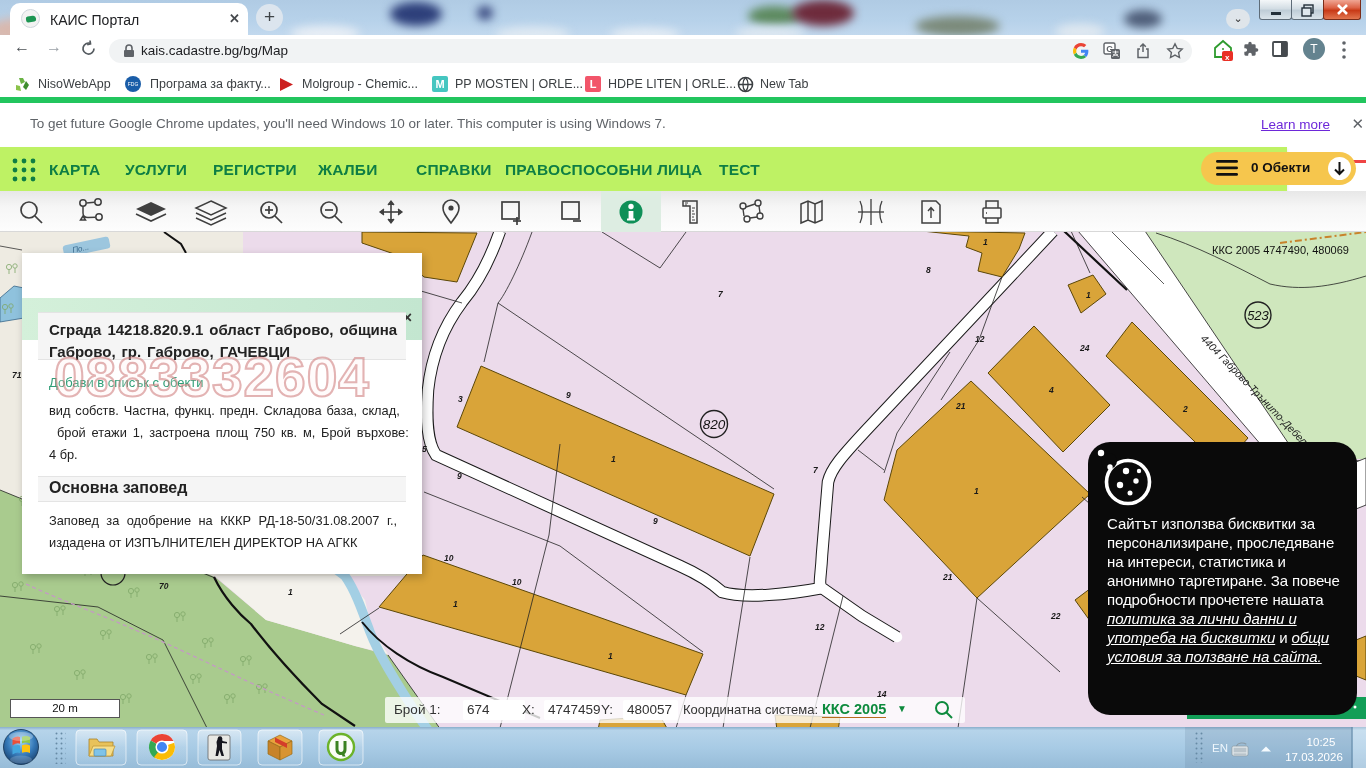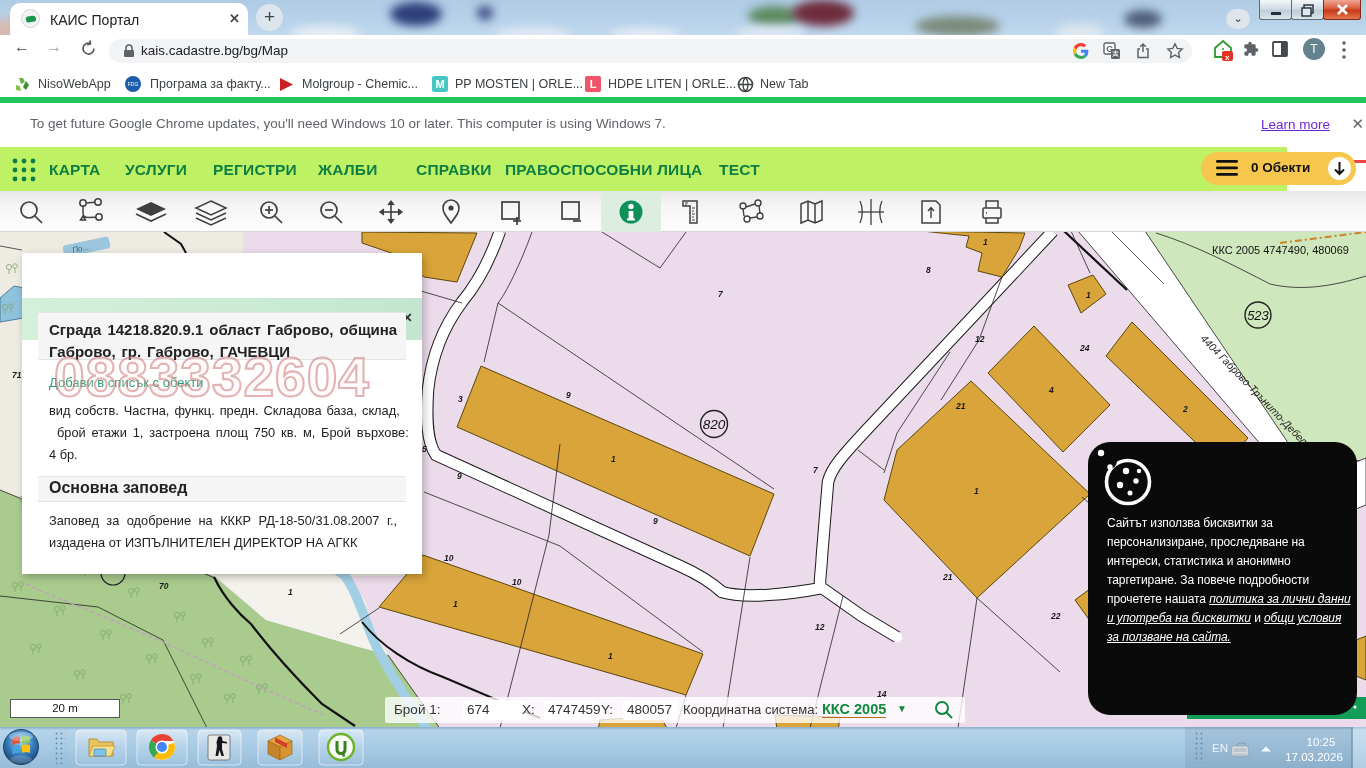--- a/index.html
+++ b/index.html
@@ -61,21 +61,21 @@
   #popup .hdr .x { position:absolute; right:10px; top:11px; font-size:16px; color:#333; font-weight:bold; }
   #popup .sec { position:absolute; left:16px; width:368px; background:#f5f5f5; border-top:1px solid #e4e4e4; border-bottom:1px solid #e4e4e4; }
   #popup .body { position:absolute; font-size:14.5px; color:#222; }
   #popup .jline { font-size:12.8px; white-space:nowrap; }
 
   
   #wmark { position:absolute; left:54px; top:345px; width:330px; font-size:55px; font-weight:bold; letter-spacing:1px; color:rgba(255,235,235,0.18); -webkit-text-stroke:2.1px rgba(204,118,118,0.55); }
 
   
   #cookie { position:absolute; left:1088px; top:442px; width:269px; height:273px; background:#0a0a0a; border-radius:22px; }
-  #cookie .txt { position:absolute; left:19px; top:72px; width:246px; font-size:12px; line-height:19px; color:#fff; letter-spacing:-0.1px; }
+  #cookie .txt { position:absolute; left:19px; top:72px; width:246px; font-size:15px; line-height:19px; color:#fff; letter-spacing:-0.1px; }
   #cookie .txt i { font-style:italic; text-decoration:underline; }
   #cookie .btn { position:absolute; left:16px; top:216px; width:240px; height:40px; background:#fff; border-radius:6px; text-align:center; line-height:40px; font-size:15px; font-weight:bold; color:#111; }
 
   
   #taskbar { position:absolute; left:0; top:727px; width:1366px; height:41px; background:linear-gradient(180deg,#89aecb 0%,#b6d4ea 8%,#a8cbe5 50%,#97bcd8 100%); }
 </style>
 </head>
 <body>
 <div id="page">
 

